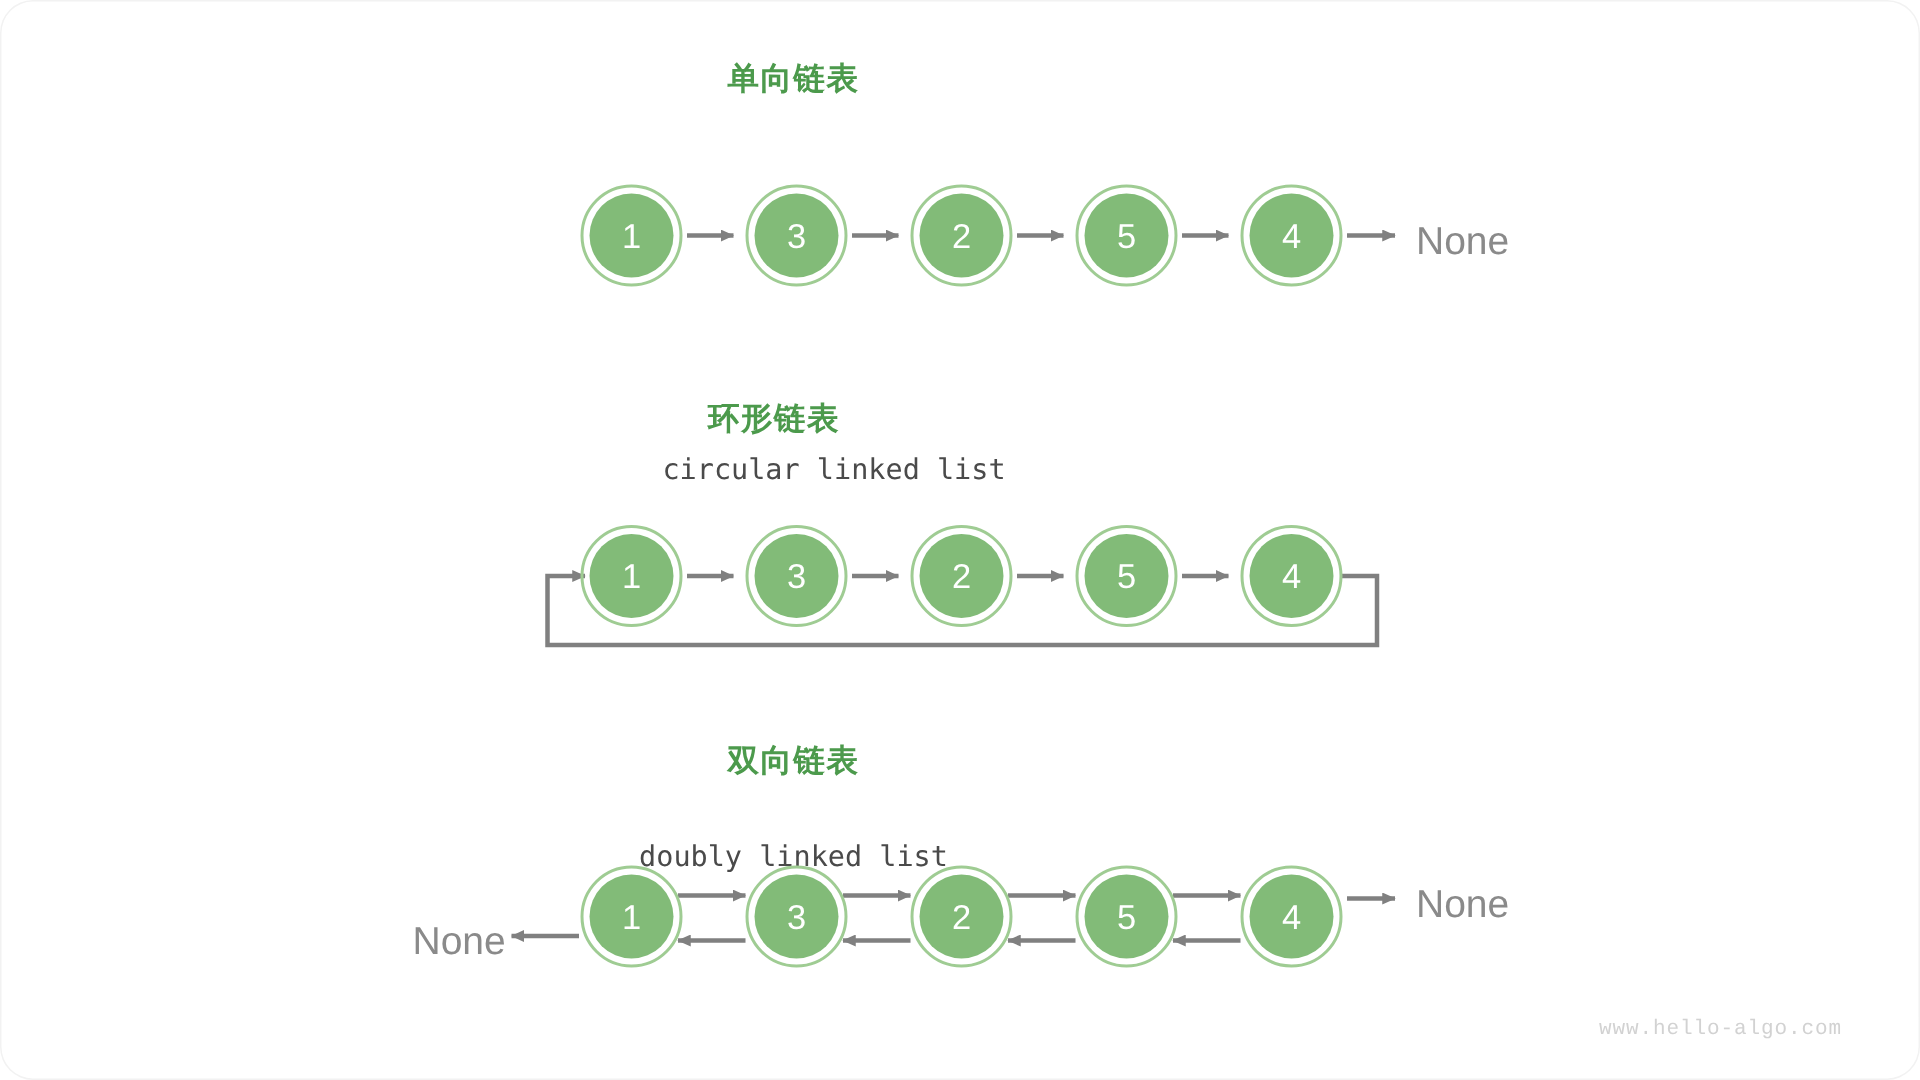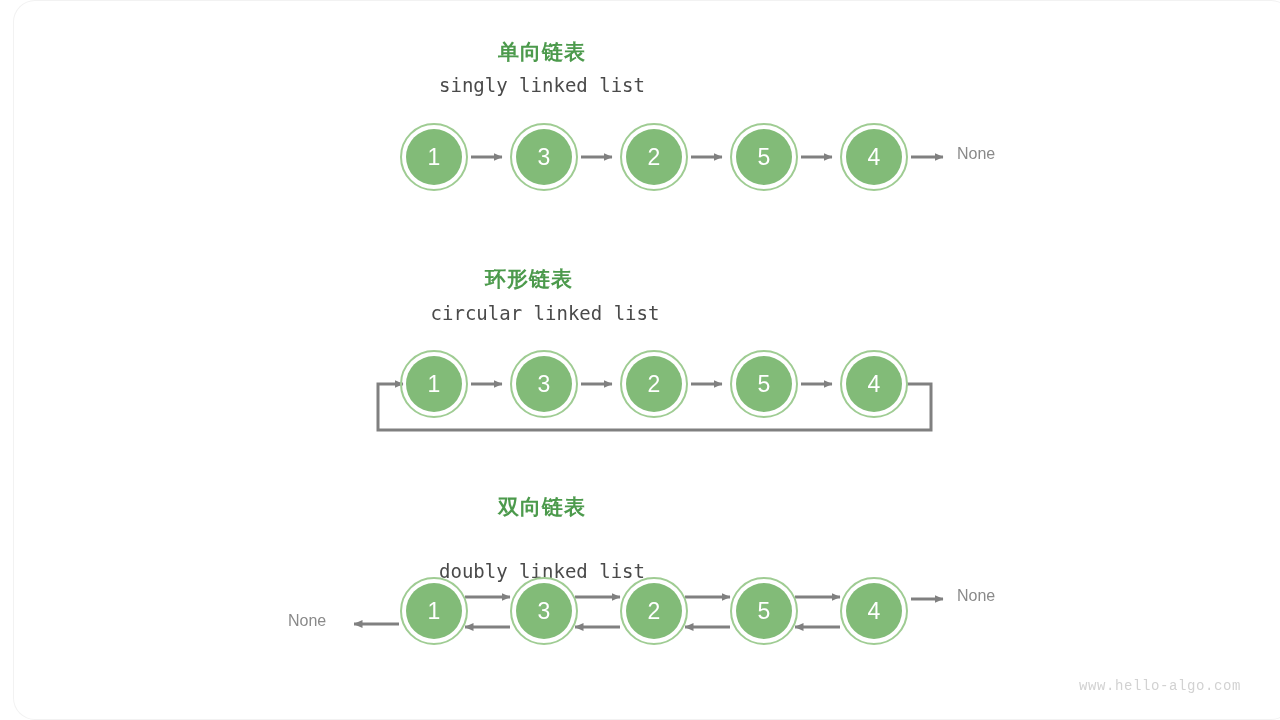--- a/index.html
+++ b/index.html
@@ -12,21 +12,20 @@
     height: 720px;
     font-family: "Liberation Sans", sans-serif;
     overflow: hidden;
   }
   #canvas {
     position: relative;
     width: 1264px;
     height: 720px;
     background: #ffffff;
     box-sizing: border-box;
-    margin-left: 13px;
   }
   
   #page-card {
     position: absolute;
     left: 0; top: 0;
     width: 1280px; height: 720px;
     background: #ffffff;
     border-radius: 22px;
     box-shadow: inset 0 0 0 1px #f2f2f2;
   }
@@ -52,21 +51,21 @@
     text-align: center;
     font-family: "DejaVu Sans Mono", monospace;
     font-size: 19px;
     color: #4a4a4a;
     white-space: nowrap;
     transform: translateX(-50%);
   }
   .none-label {
     position: absolute;
     font-family: "Liberation Sans", sans-serif;
-    font-size: 16px;
+    font-size: 26px;
     color: #8a8a8a;
     white-space: nowrap;
   }
   .node-num {
     font-family: "Liberation Sans", sans-serif;
     font-size: 23px;
     fill: #ffffff;
   }
   .watermark {
     position: absolute;
@@ -79,21 +78,20 @@
     white-space: nowrap;
   }
 </style>
 </head>
 <body>
 
 <div id="canvas">
   <div id="page-card"></div>
 
   <div class="section-title" style="left:529px; top:38px;">单向链表</div>
-  <div class="section-sub" style="left:529px; top:74px;">singly linked list</div>
 
   <div class="none-label" style="left:944px; top:145px;">None</div>
 
   <svg class="svg-layer" viewBox="0 0 1280 720">
     <defs>
       <marker id="arrowR" markerWidth="9" markerHeight="8" refX="8.5" refY="4" orient="auto" markerUnits="userSpaceOnUse">
         <path d="M0,0 L9,4 L0,8 z" fill="#808080"></path>
       </marker>
       <marker id="arrowL" markerWidth="9" markerHeight="8" refX="8.5" refY="4" orient="auto" markerUnits="userSpaceOnUse">
         <path d="M0,0 L9,4 L0,8 z" fill="#808080"></path>
@@ -137,21 +135,21 @@
       <text class="node-num" x="751" y="165" text-anchor="middle">5</text>
     </g>
     <g>
       <circle cx="861" cy="157" r="33" fill="none" stroke="#9fcc93" stroke-width="2"></circle>
       <circle cx="861" cy="157" r="28" fill="#82bb78"></circle>
       <text class="node-num" x="861" y="165" text-anchor="middle">4</text>
     </g>
   </svg>
 
   <div class="section-title" style="left:516px; top:265px;">环形链表</div>
-  <div class="section-sub" style="left:532px; top:302px;">circular linked list</div>
+  <div class="section-sub" style="left:556px; top:302px;">circular linked list</div>
 
   <svg class="svg-layer" viewBox="0 0 1280 720">
 
     <g>
       <path d="M 894 384 L 918 384 L 918 430 L 365 430 L 365 384 L 390 384" fill="none" stroke="#808080" stroke-width="3" marker-end="url(#arrowR)"></path>
     </g>
 
     <g>
       <line x1="458" y1="384" x2="489" y2="384" stroke="#808080" stroke-width="3" marker-end="url(#arrowR)"></line>
     </g>

